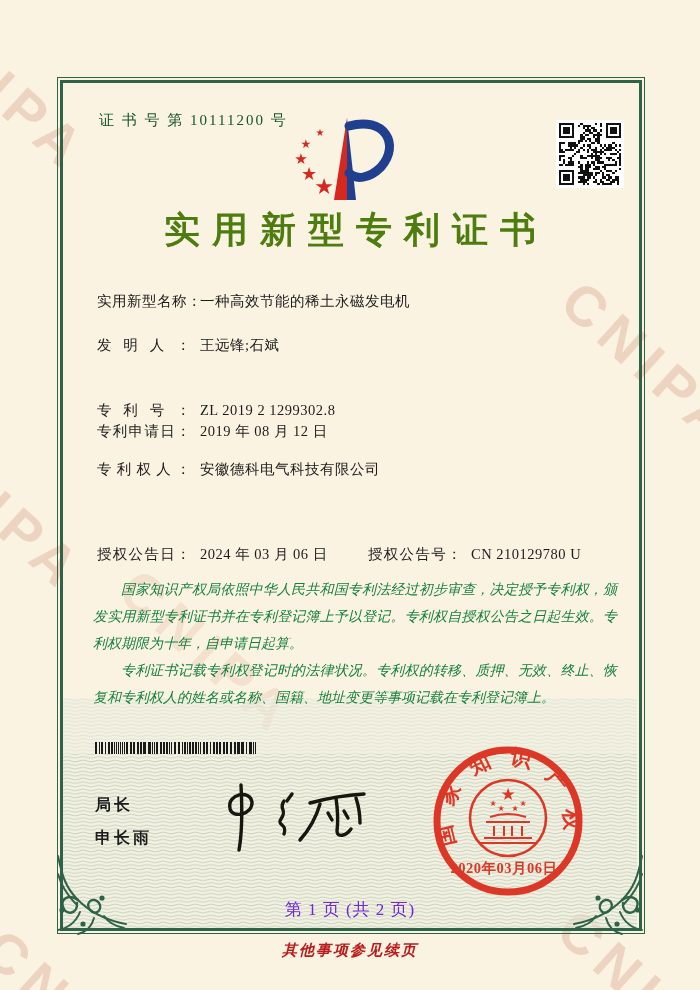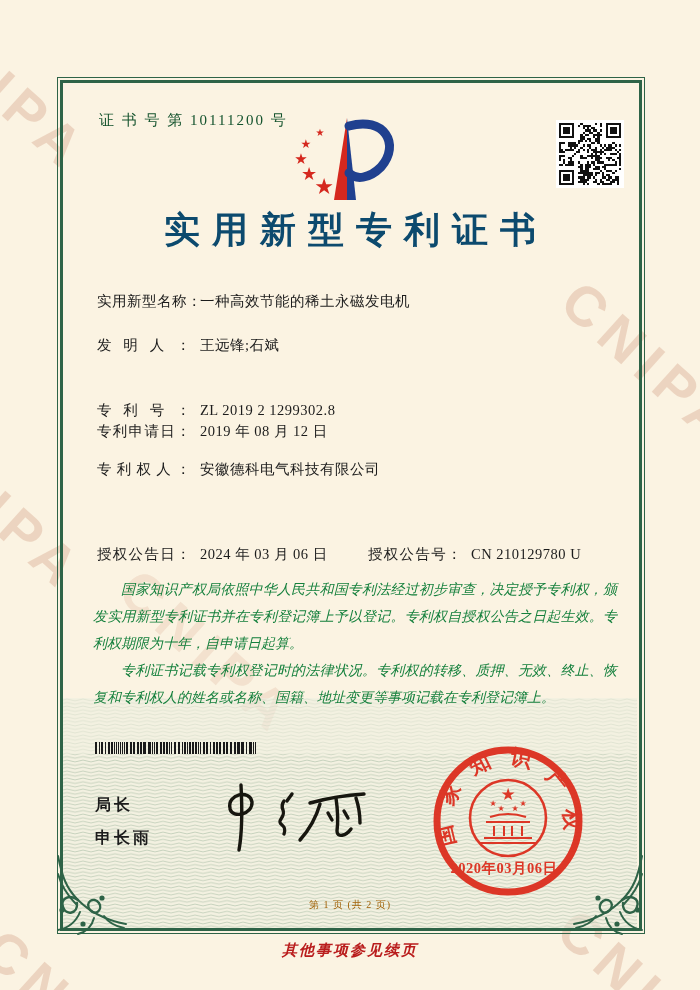--- a/index.html
+++ b/index.html
@@ -22,30 +22,30 @@
   .frame{position:absolute; left:57px; top:77px; width:586px; height:855px;
     border:1px solid #2e6347; z-index:2;}
   .frame-inner{position:absolute; left:2px; top:2px; right:2px; bottom:2px;
     border:3px solid #2e6347;}
   .waves{position:absolute; left:63px; top:698px; z-index:1;}
   .corner{position:absolute; z-index:3;}
   
   .abs{position:absolute; z-index:4;}
   .cert-no{left:99px; top:111px; font-size:15px; letter-spacing:2px; color:#14532d;}
   .title{left:0; right:0; top:206px; text-align:center; font-size:36px;
-    font-weight:bold; letter-spacing:12px; text-indent:12px; color:#0c4a6e;}
+    font-weight:bold; letter-spacing:12px; text-indent:12px; color:#4d7c0f;}
   .field{left:97px; font-size:14.5px; font-weight:400; letter-spacing:0.5px; white-space:nowrap;}
   .lbl{display:inline-block; width:94px; text-align-last:justify; text-align:justify;}
   .val{margin-left:9px;}
   .grant2{position:absolute; left:271px; top:0;}
   .paras{left:93px; top:576px; width:524px; font-size:14px; line-height:27px;
     text-align:justify; font-style:italic; font-weight:500; color:#15803d;}
   .paras p{margin:0; text-indent:2em;}
   .signer{left:95px; font-size:16px; font-weight:600; letter-spacing:3px;}
-  .pagenum{left:0; right:0; top:898px; text-align:center; font-size:10px; letter-spacing:1px; color:#a16207;}
+  .pagenum{left:0; right:0; top:898px; text-align:center; font-size:17px; letter-spacing:1px; color:#6d28d9;}
   .footer{left:0; right:0; top:941px; text-align:center; font-size:15px;
     font-style:italic; font-weight:600; letter-spacing:2px; color:#b91c1c;}
   .qr{left:556px; top:120px; background:#fff; padding:3px; line-height:0;}
   .logo{left:284px; top:110px; line-height:0;}
   .barcode{left:95px; top:742px; line-height:0;}
   .sig{left:208px; top:776px; line-height:0;}
   .seal{left:428px; top:742px; line-height:0; opacity:.93;}
 </style>
 </head>
 <body>

